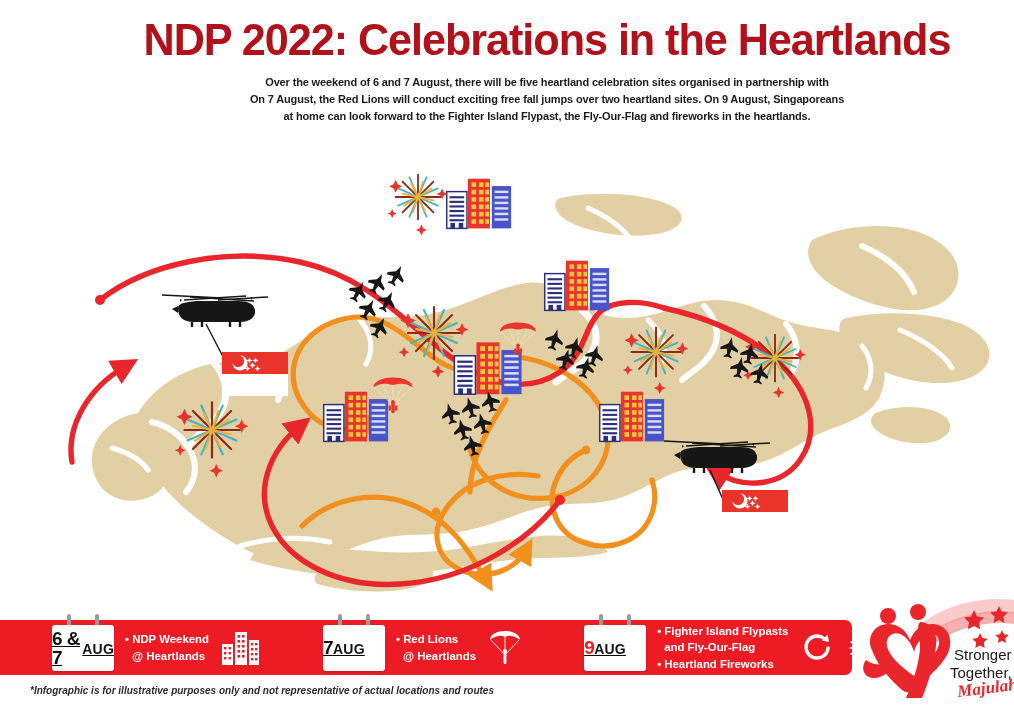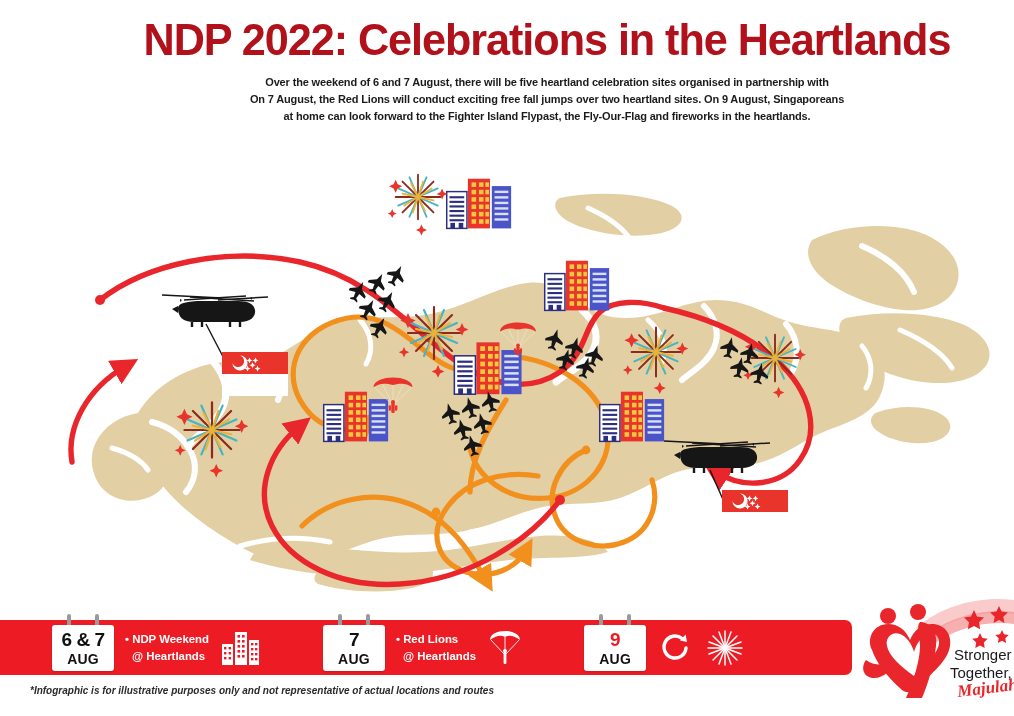--- a/index.html
+++ b/index.html
@@ -41,22 +41,23 @@
   .g3 { margin-left: 62px; }
 
   
   .cal { position: relative; width: 62px; height: 46px; }
   .cal-rings { position: absolute; top: -11px; left: 0; width: 62px; height: 16px; }
   .ring { position: absolute; top: 0; width: 4px; height: 15px; background: #9a9a9a; border-radius: 2px; }
   .ring.l { left: 15px; } .ring.r { left: 43px; }
   .cal-body {
     position: absolute; top: 0; left: 0; width: 62px; height: 46px;
     background: #ffffff; border-radius: 3px;
-    display: flex; flex-direction: column; align-items: center; justify-content: center;
+    display: flex; flex-direction: row; align-items: center; justify-content: flex-start;
     box-shadow: 0 1px 2px rgba(0,0,0,.18);
+    text-decoration: underline;
   }
   .cal-day { font-size: 19px; font-weight: 700; color: #111; line-height: 1; letter-spacing: -0.5px; }
   .cal-day.red { color: #ED1C24; }
   .cal-mon { font-size: 14px; font-weight: 700; color: #111; line-height: 1; margin-top: 3px; letter-spacing: 0.2px; }
 
   
   .legend-text { margin-left: 11px; color: #ffffff; font-size: 11.4px; font-weight: 700; line-height: 1.42; }
   .legend-text .li { white-space: nowrap; }
   .legend-text .li::before { content: "• "; }
   .legend-text .sub { padding-left: 7px; }
@@ -551,20 +552,25 @@
       <div class="cal">
         <div class="cal-rings">
           <span class="ring l"></span>
           <span class="ring r"></span>
         </div>
         <div class="cal-body">
           <div class="cal-day red" style="color: rgb(237, 28, 36);">9</div>
           <div class="cal-mon">AUG</div>
         </div>
       </div>
+      <div class="legend-text">
+        <div class="li">Fighter Island Flypasts</div>
+        <div class="li sub">and Fly-Our-Flag</div>
+        <div class="li">Heartland Fireworks</div>
+      </div>
       <div class="legend-icon">
         <svg width="34" height="34" viewBox="0 0 34 34">
           <path d="M24,7.5 A11,11 0 1,0 28,17" stroke="#ffffff" stroke-width="3.4" fill="none" stroke-linecap="round"></path>
           <path d="M27.6,3.6 L29,11 L22,9.4 z" fill="#ffffff"></path>
         </svg>
       </div>
       <div class="legend-icon">
         <svg width="42" height="42" viewBox="0 0 42 42">
           <g stroke="#ffffff" stroke-width="1.5" stroke-linecap="round" fill="none">
             <path d="M21,21 L21,4"></path>

